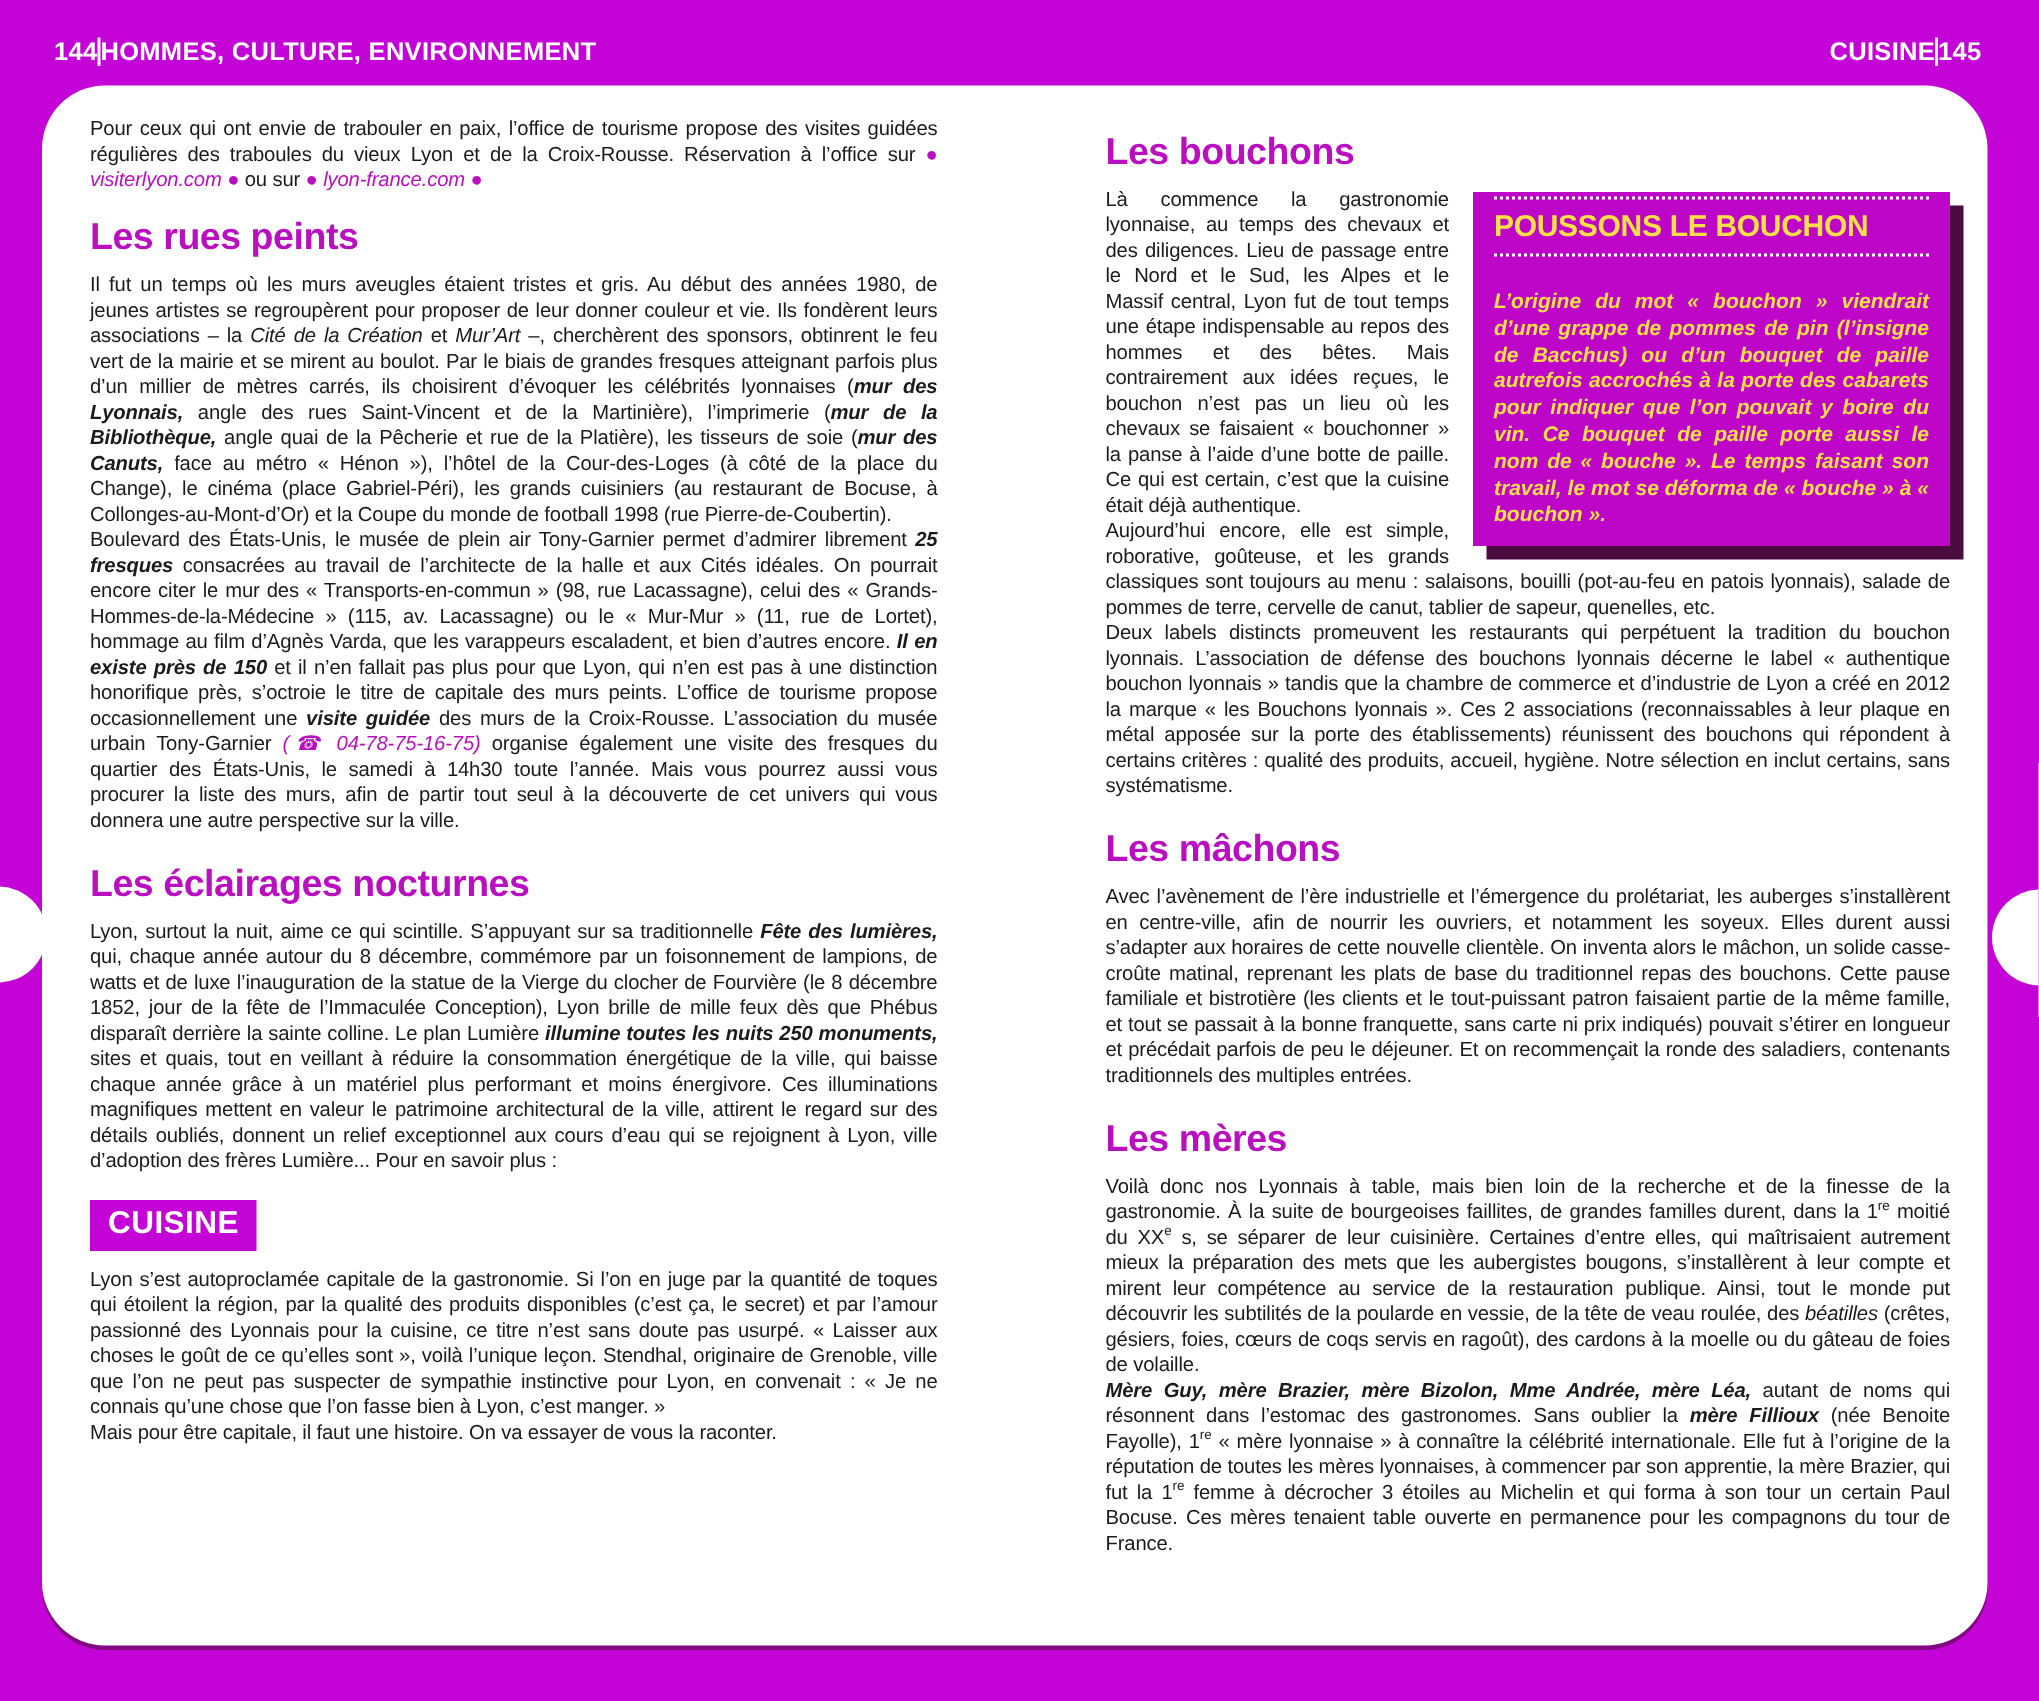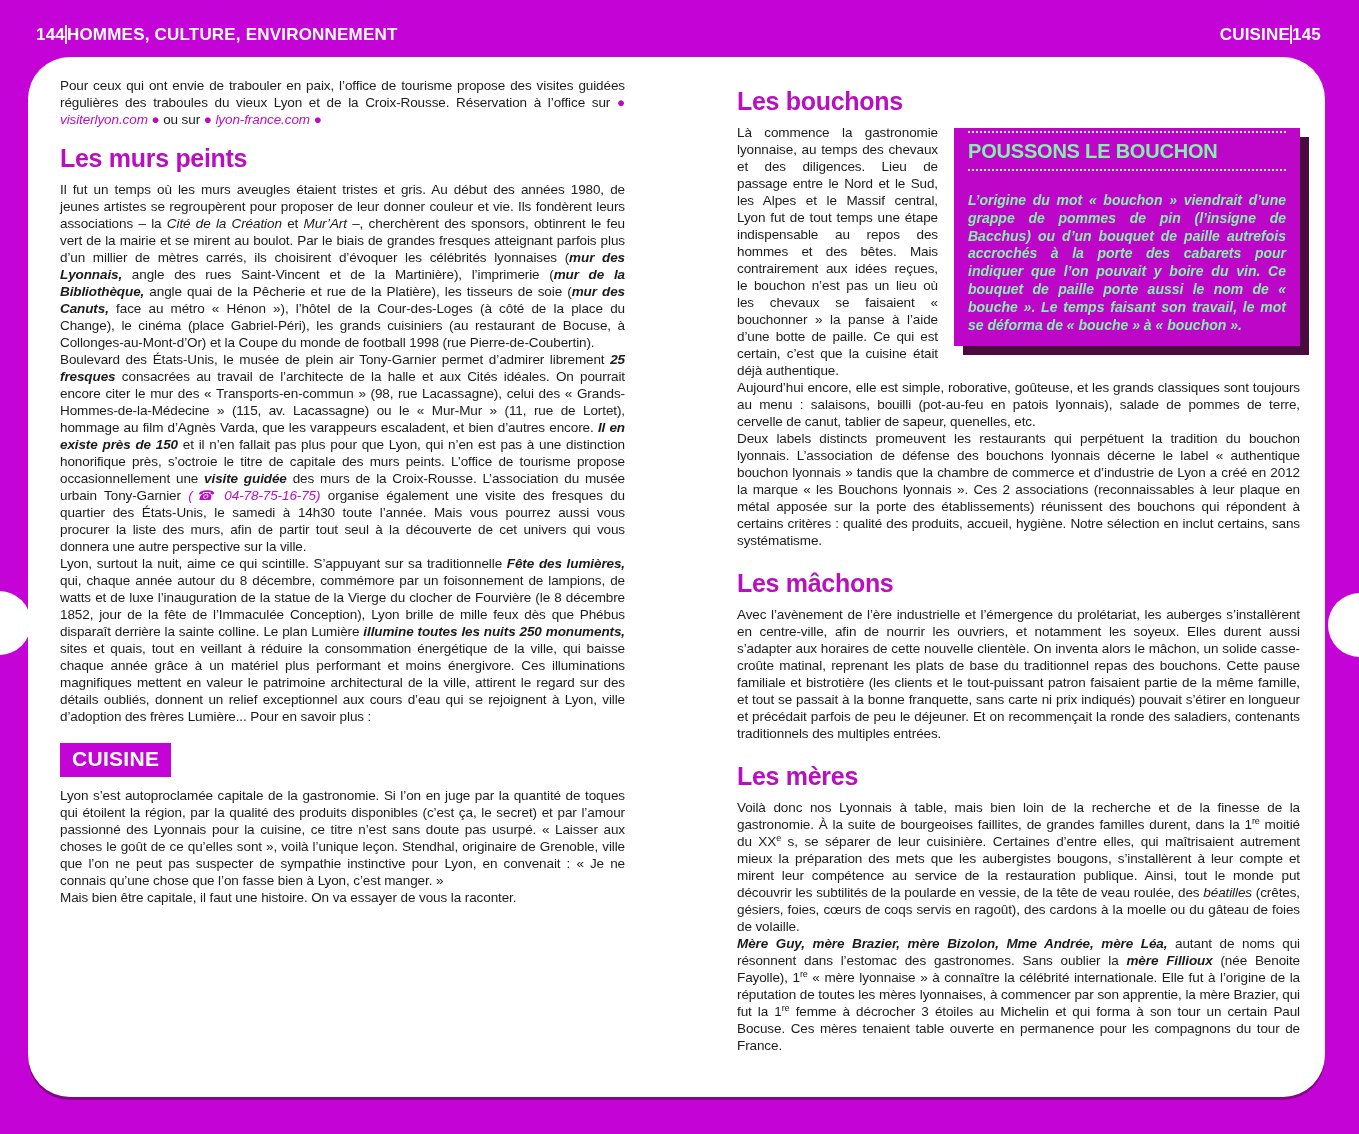--- a/index.html
+++ b/index.html
@@ -46,22 +46,22 @@
   }
   
   .seg-i{font-style:italic;}
   .seg-bi{font-style:italic;font-weight:bold;}
   .seg-link{color:#b90fc0;font-style:italic;}
   .seg-dot{color:#b90fc0;}
   sup{font-size:9px;line-height:0;}
   
   .flow{overflow:visible;}
   .callout{
-    float:right;width:346px;box-sizing:border-box;
-    background:#bd06c8;color:#86efac;
+    float:right;width:318px;box-sizing:border-box;
+    background:#bd06c8;color:#fde047;
     margin:4px 0 10px 16px;padding:3px 14px 12px;
     box-shadow:9px 9px 0 #4a0c3e;
   }
   .callout-title{
     font-weight:bold;font-size:20px;letter-spacing:-0.2px;
     border-top:2px dotted #ffffff;border-bottom:2px dotted #ffffff;
     padding:7px 0 6px;
   }
   .callout-body{
     font-style:italic;font-weight:bold;
@@ -86,31 +86,32 @@
     <span class="sep"></span>
     <span class="topbar-num">145</span>
   </div>
 </header>
 
 <main class="panel">
 
   <div class="col col-left">
     <p class="body intro"><span>Pour ceux qui ont envie de trabouler en paix, l’office de tourisme propose des visites guidées régulières des traboules du vieux Lyon et de la Croix-Rousse. Réservation à l’office sur </span><span class="seg-dot">● </span><span class="seg-link">visiterlyon.com</span><span class="seg-dot"> ● </span><span>ou sur </span><span class="seg-dot">● </span><span class="seg-link">lyon-france.com</span><span class="seg-dot"> ●</span></p>
 
-    <h2 class="section-h first">Les murs peints</h2>
+    <h2 class="section-h first">Les rues peints</h2>
     <p class="body"><span>Il fut un temps où les murs aveugles étaient tristes et gris. Au début des années 1980, de jeunes artistes se regroupèrent pour proposer de leur donner couleur et vie. Ils fondèrent leurs associations – la </span><span class="seg-i">Cité de la Création</span><span> et </span><span class="seg-i">Mur’Art</span><span> –, cherchèrent des sponsors, obtinrent le feu vert de la mairie et se mirent au boulot. Par le biais de grandes fresques atteignant parfois plus d’un millier de mètres carrés, ils choisirent d’évoquer les célébrités lyonnaises (</span><span class="seg-bi">mur des Lyonnais,</span><span> angle des rues Saint-Vincent et de la Martinière), l’imprimerie (</span><span class="seg-bi">mur de la Bibliothèque,</span><span> angle quai de la Pêcherie et rue de la Platière), les tisseurs de soie (</span><span class="seg-bi">mur des Canuts,</span><span> face au métro « Hénon »), l’hôtel de la Cour-des-Loges (à côté de la place du Change), le cinéma (place Gabriel-Péri), les grands cuisiniers (au restaurant de Bocuse, à Collonges-au-Mont-d’Or) et la Coupe du monde de football 1998 (rue Pierre-de-Coubertin).</span></p>
     <p class="body"><span>Boulevard des États-Unis, le musée de plein air Tony-Garnier permet d’admirer librement </span><span class="seg-bi">25 fresques</span><span> consacrées au travail de l’architecte de la halle et aux Cités idéales. On pourrait encore citer le mur des « Transports-en-commun » (98, rue Lacassagne), celui des « Grands-Hommes-de-la-Médecine » (115, av. Lacassagne) ou le « Mur-Mur » (11, rue de Lortet), hommage au film d’Agnès Varda, que les varappeurs escaladent, et bien d’autres encore. </span><span class="seg-bi">Il en existe près de 150</span><span> et il n’en fallait pas plus pour que Lyon, qui n’en est pas à une distinction honorifique près, s’octroie le titre de capitale des murs peints. L’office de tourisme propose occasionnellement une </span><span class="seg-bi">visite guidée</span><span> des murs de la Croix-Rousse. L’association du musée urbain Tony-Garnier </span><span class="seg-link">(☎ 04-78-75-16-75)</span><span> organise également une visite des fresques du quartier des États-Unis, le samedi à 14h30 toute l’année. Mais vous pourrez aussi vous procurer la liste des murs, afin de partir tout seul à la découverte de cet univers qui vous donnera une autre perspective sur la ville.</span></p>
 
+    <h2 class="section-h">Les éclairages nocturnes</h2>
     <p class="body"><span>Lyon, surtout la nuit, aime ce qui scintille. S’appuyant sur sa traditionnelle </span><span class="seg-bi">Fête des lumières,</span><span> qui, chaque année autour du 8 décembre, commémore par un foisonnement de lampions, de watts et de luxe l’inauguration de la statue de la Vierge du clocher de Fourvière (le 8 décembre 1852, jour de la fête de l’Immaculée Conception), Lyon brille de mille feux dès que Phébus disparaît derrière la sainte colline. Le plan Lumière </span><span class="seg-bi">illumine toutes les nuits 250 monuments,</span><span> sites et quais, tout en veillant à réduire la consommation énergétique de la ville, qui baisse chaque année grâce à un matériel plus performant et moins énergivore. Ces illuminations magnifiques mettent en valeur le patrimoine architectural de la ville, attirent le regard sur des détails oubliés, donnent un relief exceptionnel aux cours d’eau qui se rejoignent à Lyon, ville d’adoption des frères Lumière... Pour en savoir plus :</span></p>
 
     <div>
       <span class="banner">CUISINE</span>
     </div>
     <p class="body"><span>Lyon s’est autoproclamée capitale de la gastronomie. Si l’on en juge par la quantité de toques qui étoilent la région, par la qualité des produits disponibles (c’est ça, le secret) et par l’amour passionné des Lyonnais pour la cuisine, ce titre n’est sans doute pas usurpé. « Laisser aux choses le goût de ce qu’elles sont », voilà l’unique leçon. Stendhal, originaire de Grenoble, ville que l’on ne peut pas suspecter de sympathie instinctive pour Lyon, en convenait : « Je ne connais qu’une chose que l’on fasse bien à Lyon, c’est manger. »</span></p>
-    <p class="body"><span>Mais bien être capitale, il faut une histoire. On va essayer de vous la raconter.</span></p>
+    <p class="body"><span>Mais pour être capitale, il faut une histoire. On va essayer de vous la raconter.</span></p>
   </div>
 
   <div class="col col-right">
     <h2 class="section-h first">Les bouchons</h2>
     <div class="flow">
       <aside class="callout">
         <div class="callout-title">POUSSONS LE BOUCHON</div>
         <div class="callout-body">L’origine du mot « bouchon » viendrait d’une grappe de pommes de pin (l’insigne de Bacchus) ou d’un bouquet de paille autrefois accrochés à la porte des cabarets pour indiquer que l’on pouvait y boire du vin. Ce bouquet de paille porte aussi le nom de « bouche ». Le temps faisant son travail, le mot se déforma de « bouche » à « bouchon ».</div>
       </aside>
       <p class="body"><span>Là commence la gastronomie lyonnaise, au temps des chevaux et des diligences. Lieu de passage entre le Nord et le Sud, les Alpes et le Massif central, Lyon fut de tout temps une étape indispensable au repos des hommes et des bêtes. Mais contrairement aux idées reçues, le bouchon n’est pas un lieu où les chevaux se faisaient « bouchonner » la panse à l’aide d’une botte de paille. Ce qui est certain, c’est que la cuisine était déjà authentique.</span></p>

